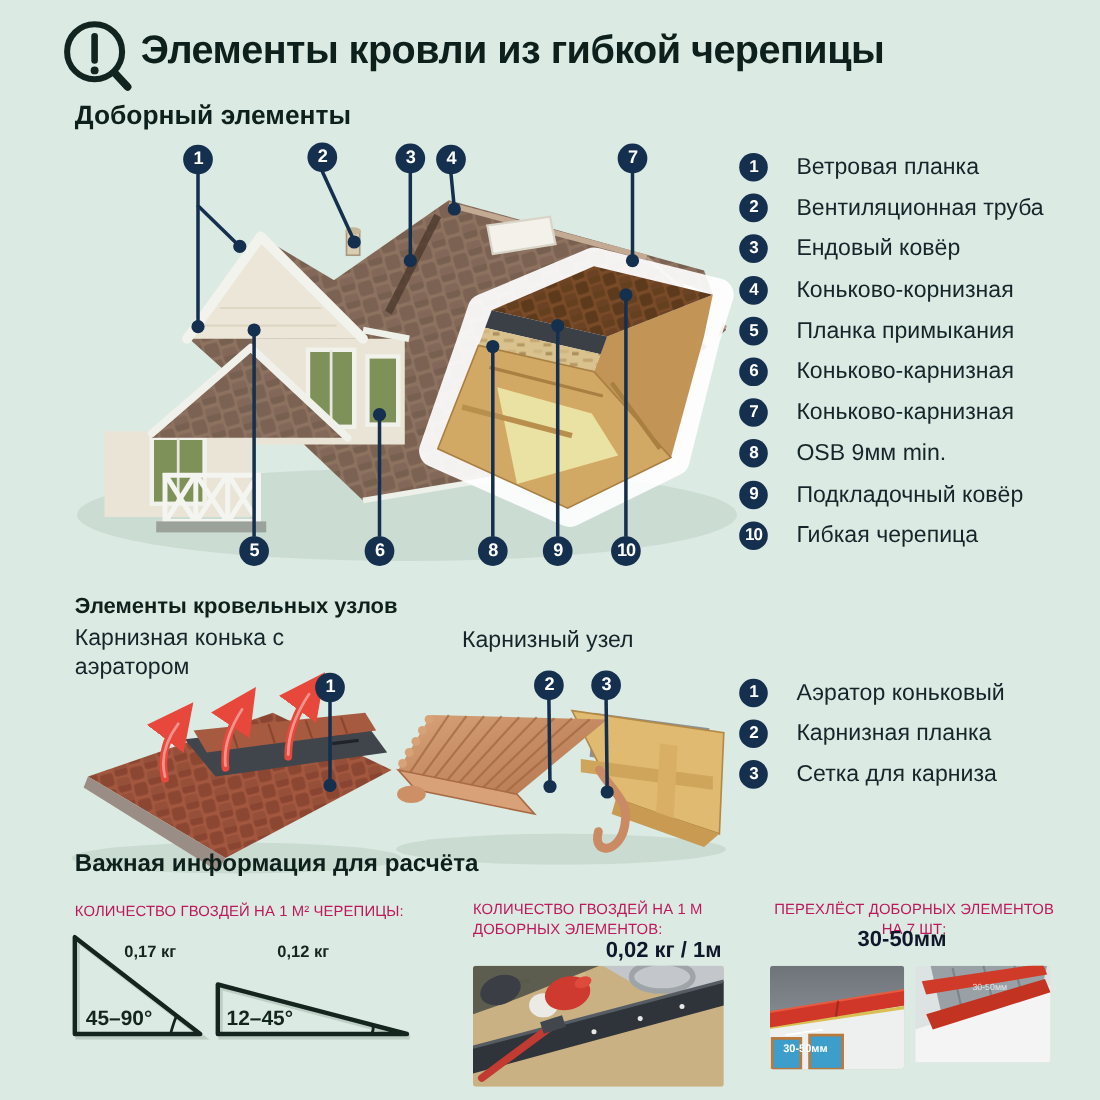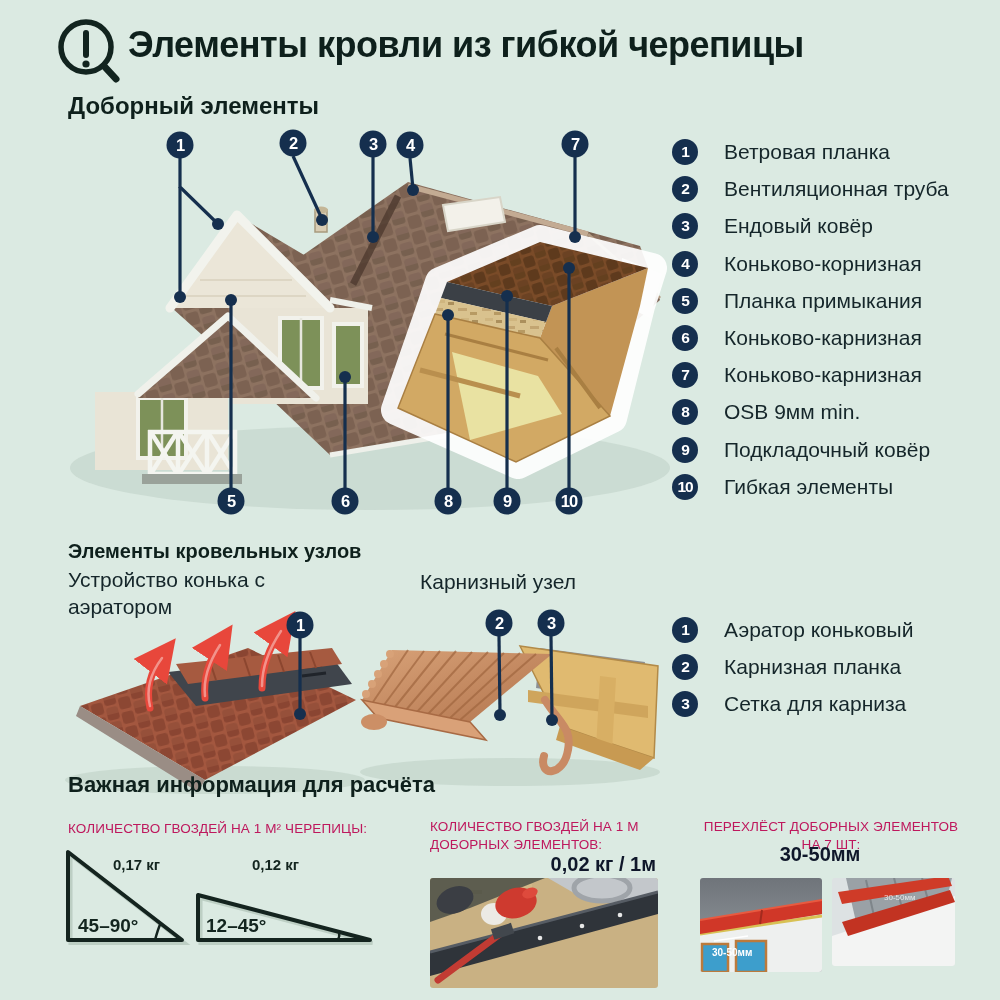--- a/index.html
+++ b/index.html
@@ -360,38 +360,38 @@
     <div class="lrow">
       <span class="badge">8</span>
       <span class="llabel">OSB 9мм min.</span>
     </div>
     <div class="lrow">
       <span class="badge">9</span>
       <span class="llabel">Подкладочный ковёр</span>
     </div>
     <div class="lrow">
       <span class="badge">10</span>
-      <span class="llabel">Гибкая элементы</span>
+      <span class="llabel">Гибкая черепица</span>
     </div>
   </div>
 
   <div class="callout" style="left:180px;top:145px;">1</div>
   <div class="callout" style="left:293px;top:143px;">2</div>
   <div class="callout" style="left:373px;top:144px;">3</div>
   <div class="callout" style="left:410px;top:145px;">4</div>
   <div class="callout" style="left:575px;top:144px;">7</div>
   <div class="callout" style="left:231px;top:501px;">5</div>
   <div class="callout" style="left:345px;top:501px;">6</div>
   <div class="callout" style="left:448px;top:501px;">8</div>
   <div class="callout" style="left:507px;top:501px;">9</div>
   <div class="callout" style="left:569px;top:501px;">10</div>
 
   <div class="abs h2 nodes">Элементы кровельных узлов</div>
   <div class="abs subcap left">
-    <span>Устройство конька с</span><br>
+    <span>Карнизная конька с</span><br>
     <span>аэратором</span>
   </div>
   <div class="abs subcap right">Карнизный узел</div>
 
   <div class="callout" style="left:300px;top:625px;">1</div>
   <div class="callout" style="left:499px;top:623px;">2</div>
   <div class="callout" style="left:551px;top:623px;">3</div>
 
   <div class="legend two">
     <div class="lrow">

